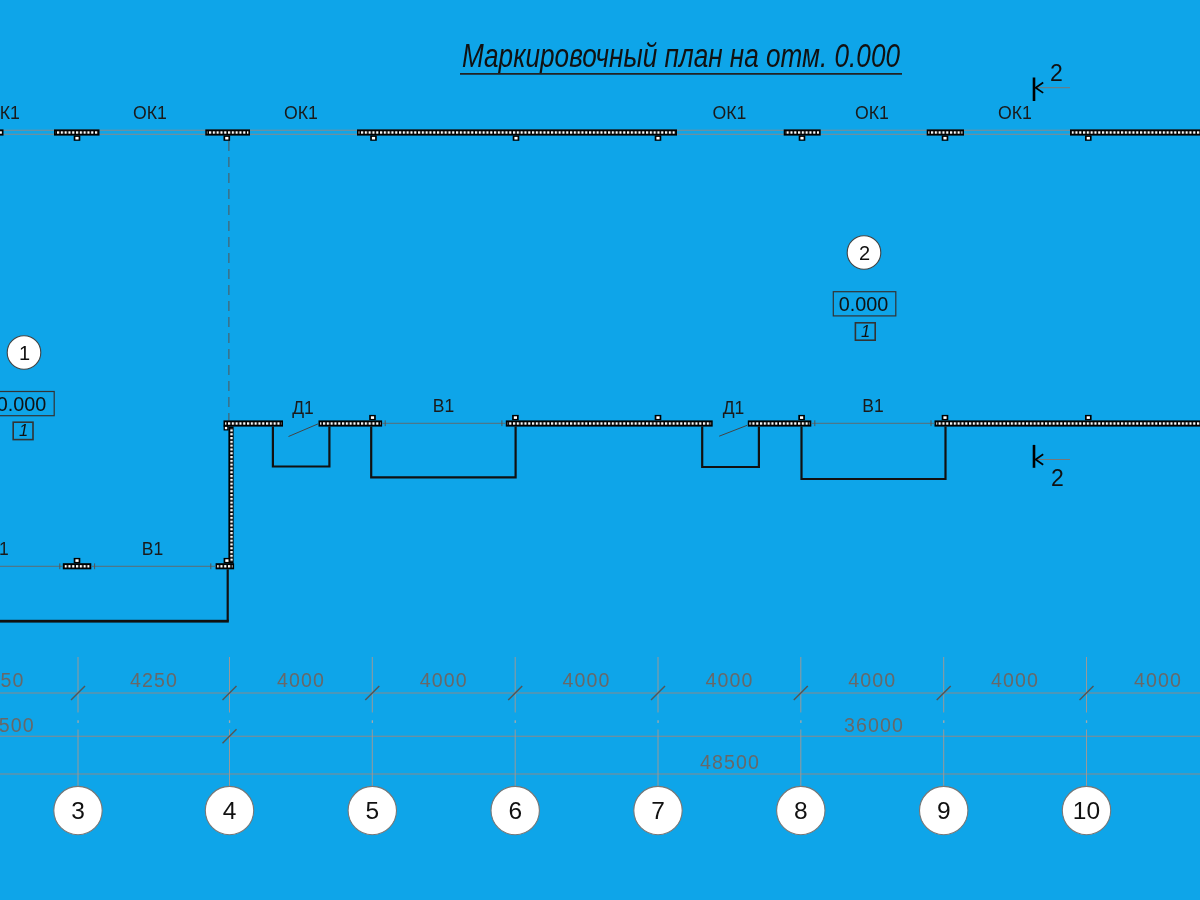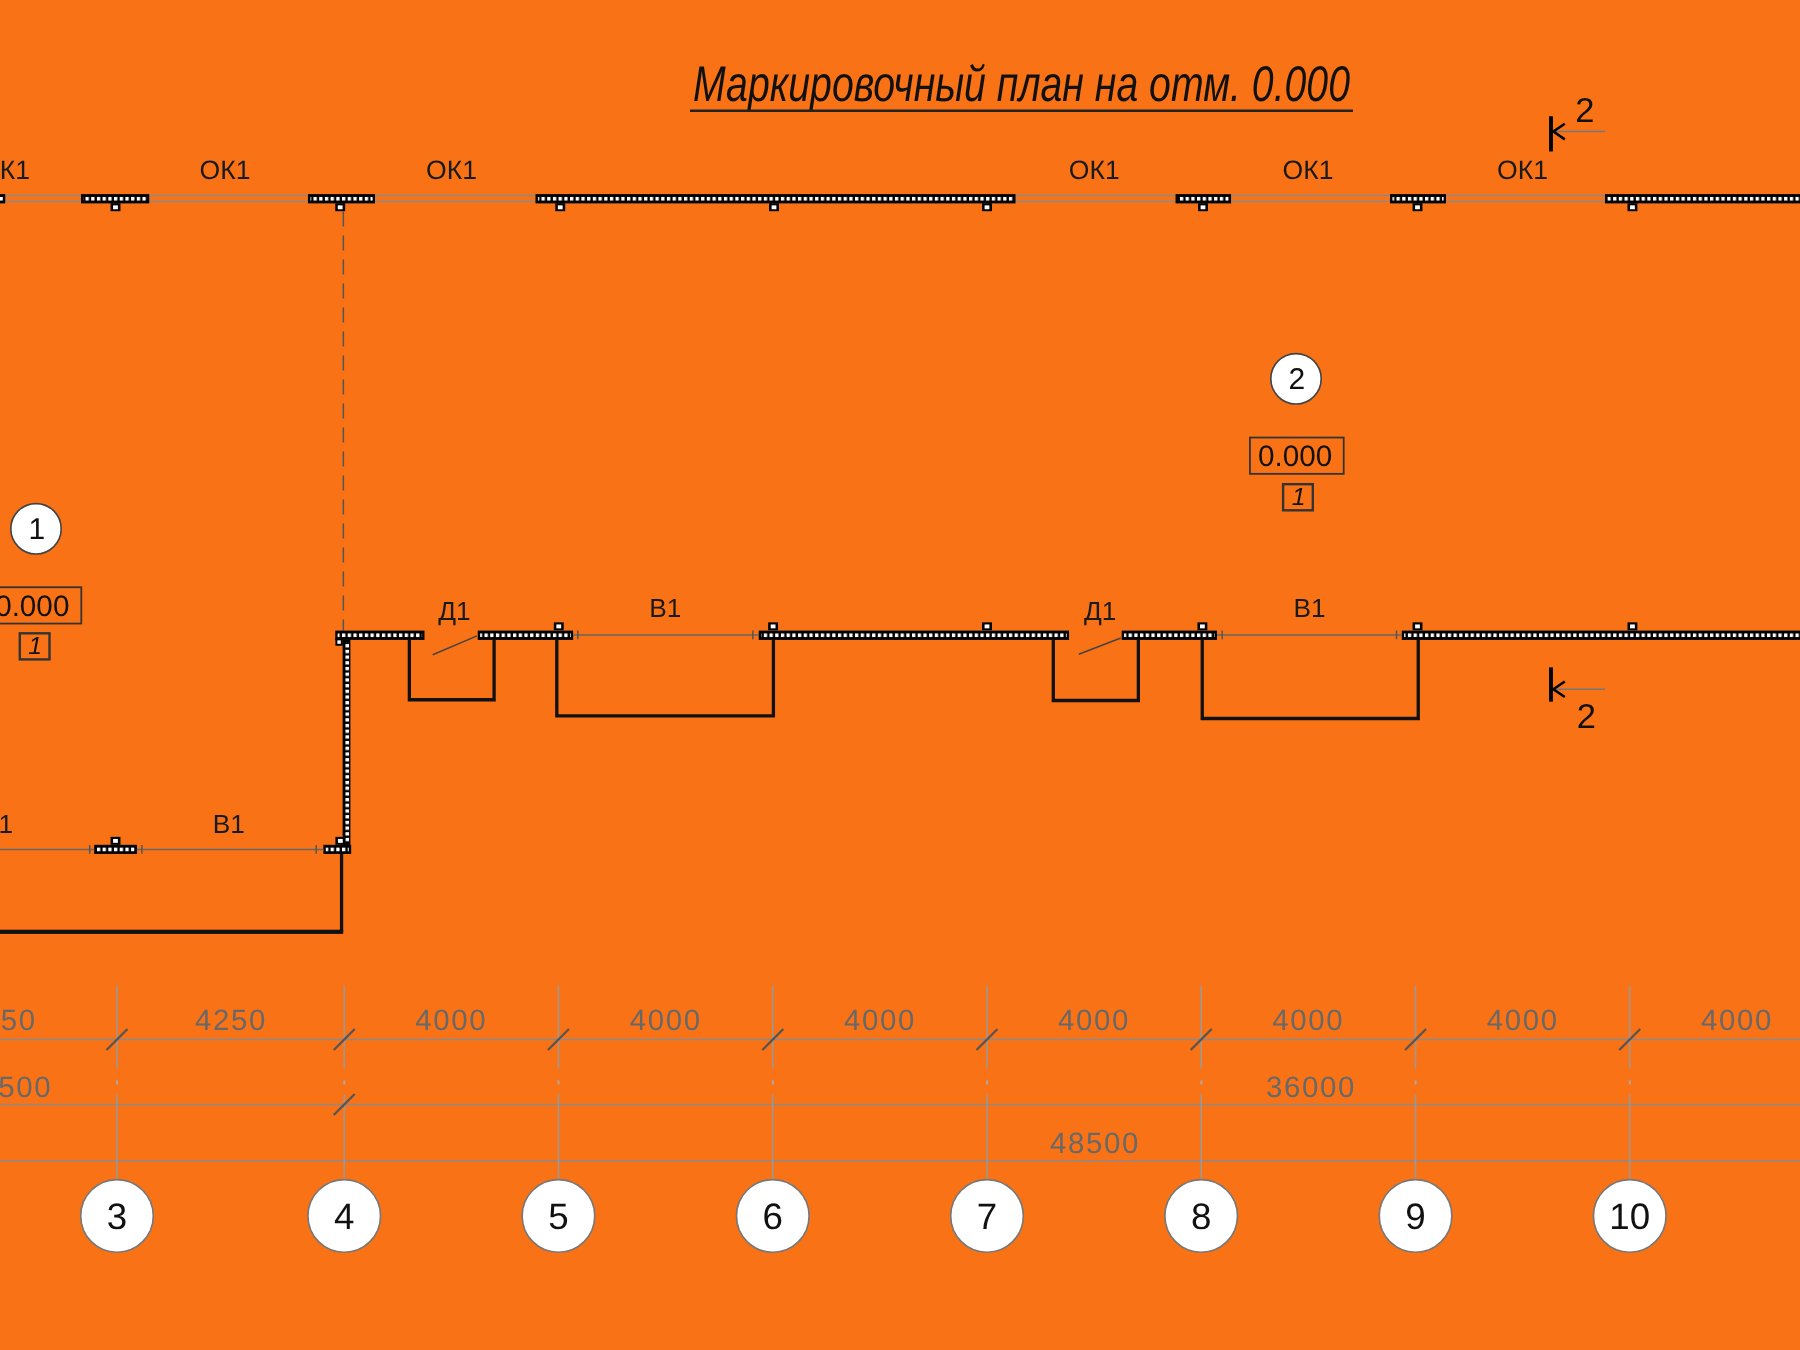--- a/index.html
+++ b/index.html
@@ -1,15 +1,15 @@
 <!DOCTYPE html>
 <html><head><meta charset="utf-8">
 <style>
 html,body{margin:0;padding:0;background:#fff;}
-#c{position:relative;width:1200px;height:900px;overflow:hidden;background:#f97316;}
+#c{position:relative;width:1200px;height:900px;overflow:hidden;background:#0ea5e9;}
 text{font-family:"Liberation Sans",sans-serif;}
 </style></head>
 <body>
 <div id="c">
 <svg width="1200" height="900" viewBox="0 0 1200 900">
 <defs>
 <pattern id="wh" patternUnits="userSpaceOnUse" width="3.8" height="2.4">
   <rect x="0" y="0" width="2.2" height="2.4" fill="#fff"></rect>
 </pattern>
 <pattern id="wv" patternUnits="userSpaceOnUse" width="2.4" height="3.8">

